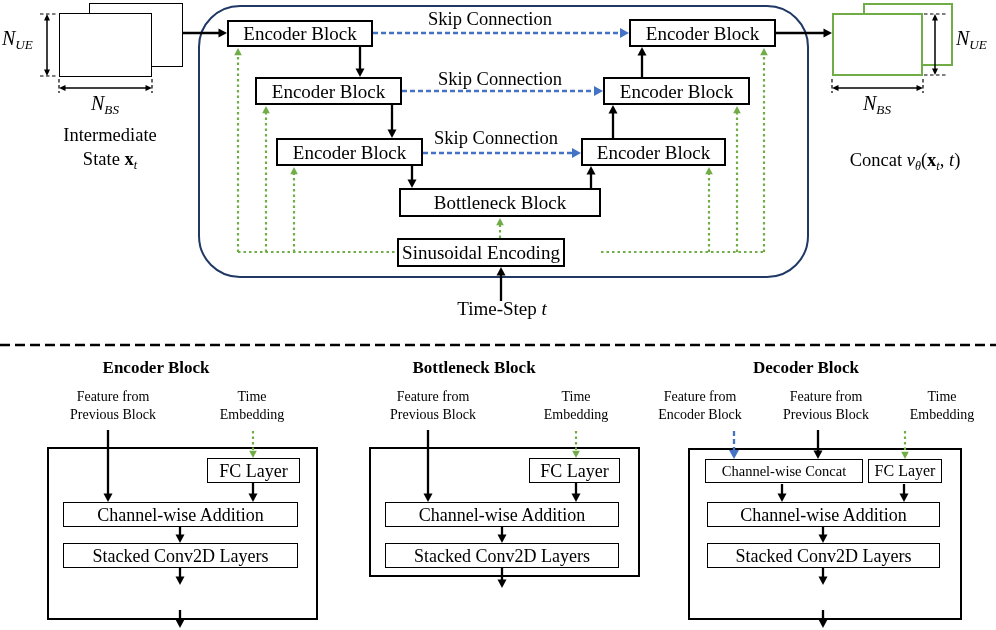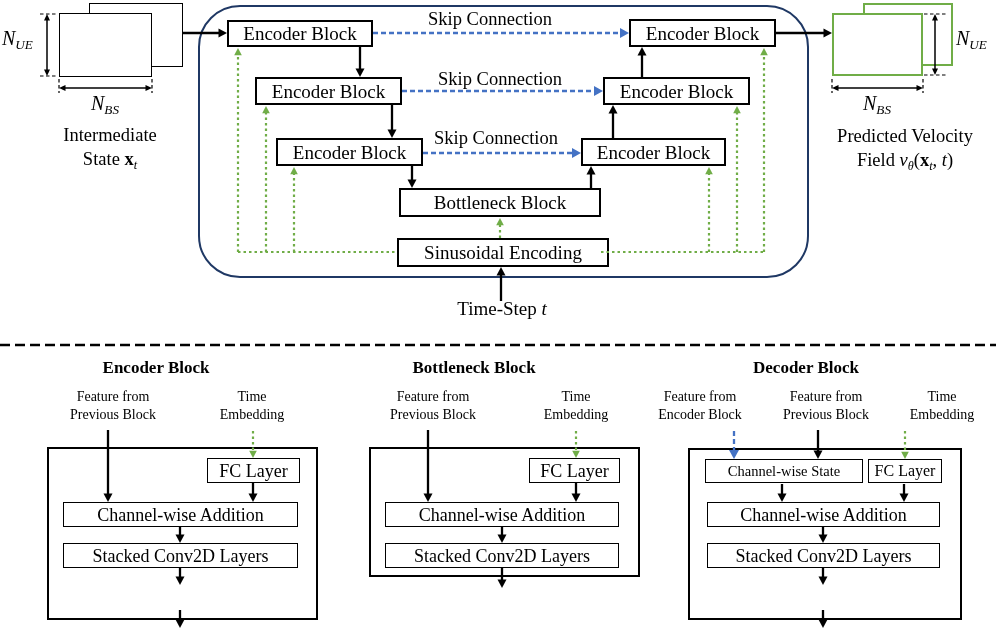--- a/index.html
+++ b/index.html
@@ -58,38 +58,37 @@
     </div>
   <div class="box f19" style="left:603px;top:77px;width:147px;height:28px">
       <span>Encoder Block</span>
     </div>
   <div class="box f19" style="left:581px;top:138px;width:145px;height:28px">
       <span>Encoder Block</span>
     </div>
   <div class="box f19" style="left:399px;top:188px;width:202px;height:29px">
       <span>Bottleneck Block</span>
     </div>
-  <div class="box f19" style="left:397px;top:238px;width:212px;height:29px">
+  <div class="box f19" style="left:397px;top:238px;width:168px;height:29px">
       <span>Sinusoidal Encoding</span>
     </div>
 
   <div class="clabel skip" style="left:490px;top:10px">Skip Connection</div>
   <div class="clabel skip" style="left:500px;top:70px">Skip Connection</div>
   <div class="clabel skip" style="left:496px;top:129px">Skip Connection</div>
 
   <div class="clabel ts" style="left:502px;top:299px"><span>Time-Step </span><span class="it">t</span></div>
 
   <div class="mrect grect" style="left:863px;top:3px;width:90px;height:63px"></div>
   <div class="mrect grect" style="left:832px;top:13px;width:91px;height:63px"></div>
 
   <div class="abs dimfont" style="left:956px;top:28px"><span>N</span><span class="sub">UE</span></div>
   <div class="clabel dimfont" style="left:877px;top:93px"><span>N</span><span class="sub">BS</span></div>
 
-  <div class="clabel cap" style="left:905px;top:127px">Predicted Velocity</div>
-  <div class="clabel cap" style="left:905px;top:151px"><span>Field </span><span class="it">v</span><span class="sub">θ</span><span>(</span><span class="vec">x</span><span class="sub">t</span><span>, </span><span class="it">t</span><span>)</span></div>
+  <div class="clabel cap" style="left:905px;top:151px"><span>Concat </span><span class="it">v</span><span class="sub">θ</span><span>(</span><span class="vec">x</span><span class="sub">t</span><span>, </span><span class="it">t</span><span>)</span></div>
 
   <div class="clabel btitle" style="left:156px;top:359px">Encoder Block</div>
   <div class="clabel btitle" style="left:474px;top:359px">Bottleneck Block</div>
   <div class="clabel btitle" style="left:806px;top:359px">Decoder Block</div>
 
   <div class="collabel" style="left:113px;top:388px"><span>Feature from</span><br><span>Previous Block</span></div>
   <div class="collabel" style="left:252px;top:388px"><span>Time</span><br><span>Embedding</span></div>
   <div class="collabel" style="left:433px;top:388px"><span>Feature from</span><br><span>Previous Block</span></div>
   <div class="collabel" style="left:576px;top:388px"><span>Time</span><br><span>Embedding</span></div>
   <div class="collabel" style="left:700px;top:388px"><span>Feature from</span><br><span>Encoder Block</span></div>
@@ -114,21 +113,21 @@
       <span>FC Layer</span>
     </div>
   <div class="box ibox" style="left:385px;top:502px;width:234px;height:25px">
       <span>Channel-wise Addition</span>
     </div>
   <div class="box ibox" style="left:385px;top:543px;width:234px;height:25px">
       <span>Stacked Conv2D Layers</span>
     </div>
 
   <div class="box ibox" style="left:705px;top:459px;width:158px;height:24px;font-size:14.5px">
-      <span>Channel-wise State</span>
+      <span>Channel-wise Concat</span>
     </div>
   <div class="box ibox" style="left:868px;top:459px;width:74px;height:24px;font-size:16px">
       <span>FC Layer</span>
     </div>
   <div class="box ibox" style="left:707px;top:502px;width:233px;height:25px">
       <span>Channel-wise Addition</span>
     </div>
   <div class="box ibox" style="left:707px;top:543px;width:233px;height:25px">
       <span>Stacked Conv2D Layers</span>
     </div>

